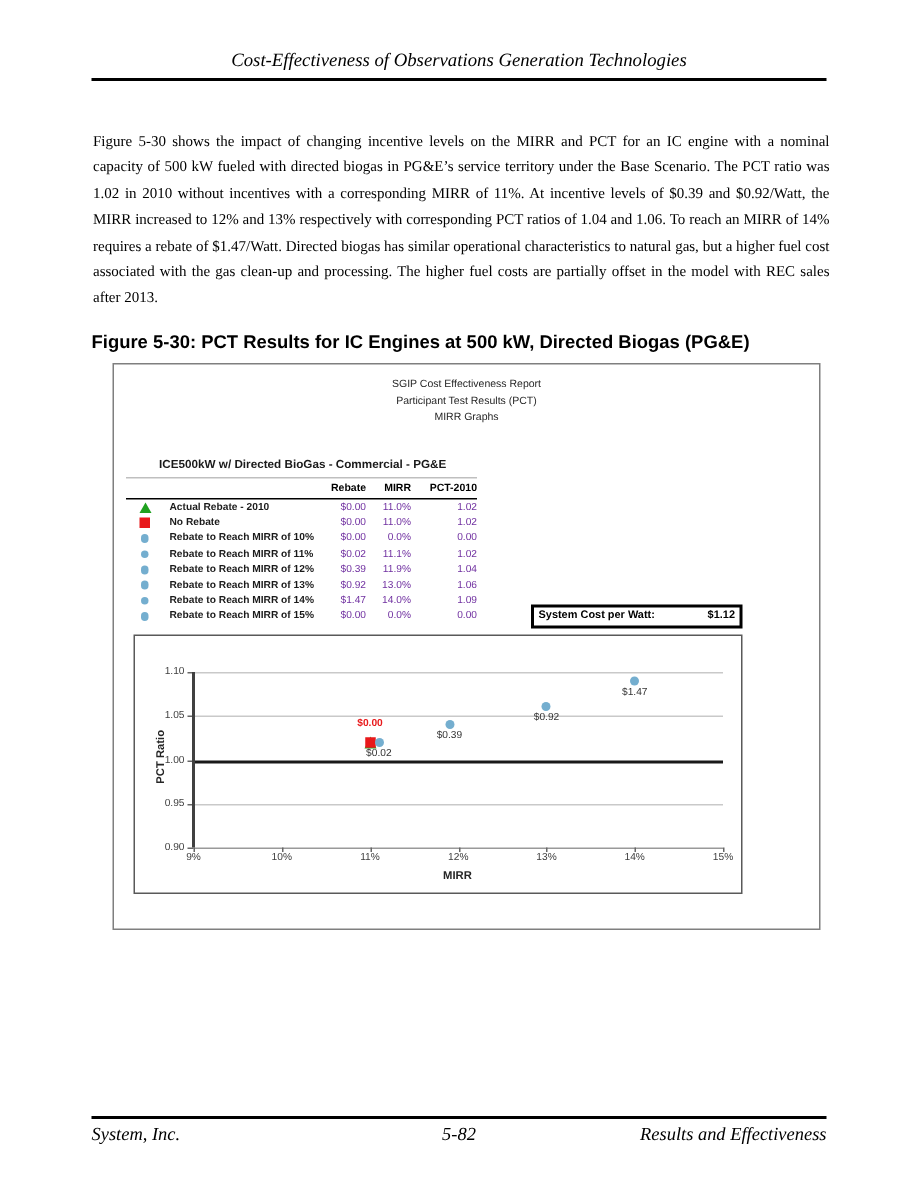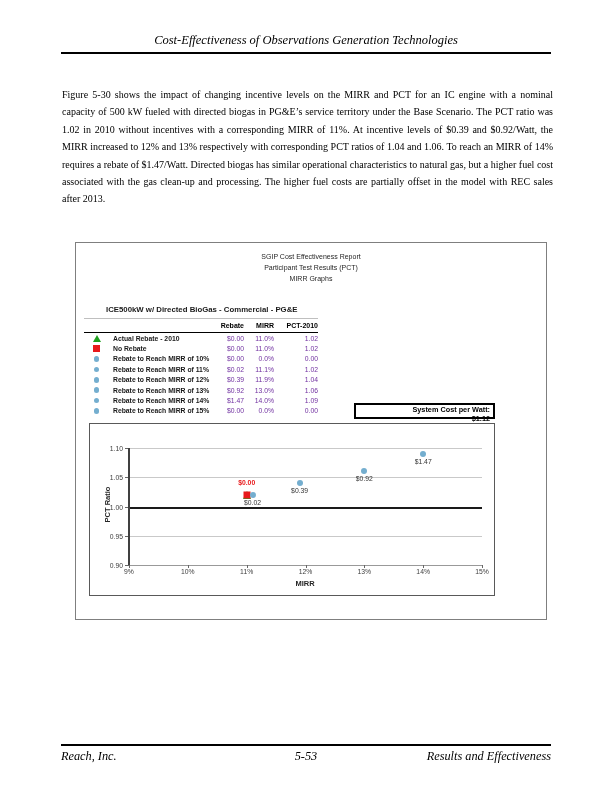--- a/index.html
+++ b/index.html
@@ -37,22 +37,22 @@
   .lt-label{font-weight:bold;padding-left:4px;}
   .lt-num{text-align:right;color:#7030A0;}
   .lt-head-num{text-align:right;color:#000;}
   .mk{display:inline-block;vertical-align:middle;}
   .mk.triangle{width:0;height:0;border-left:4px solid transparent;border-right:4px solid transparent;border-bottom:7px solid #1FA11F;}
   .mk.square{width:7px;height:7px;background:#E8191B;}
   .mk.circle{width:5.5px;height:5.5px;border-radius:50%;background:#74AECF;}
 
   
   .system-cost-box{position:absolute;top:160px;left:278px;width:131px;height:12px;
-                   border:2.5px solid #000;background:#fff;display:flex;align-items:flex-end;
-                   justify-content:space-between;padding:0 3px;font-size:7.3px;font-weight:bold;flex-direction:column;}
+                   border:2.5px solid #000;background:#fff;display:flex;align-items:flex-start;
+                   justify-content:space-between;padding:0 3px;font-size:7.3px;font-weight:bold;}
 
   
   .plot-box{position:absolute;top:180px;left:13px;width:404px;height:171px;border:1.5px solid #595959;background:#fff;}
   .plot-area{position:absolute;top:24px;left:39px;width:353px;height:117px;}
   .y-axis-title{position:absolute;left:-8px;top:76px;width:50px;text-align:center;
                 transform:rotate(-90deg);font-size:7.5px;font-weight:bold;color:#262626;}
   .x-axis-title{position:absolute;top:155px;left:215px;transform:translateX(-50%);
                 font-size:7.5px;font-weight:bold;color:#262626;}
 
   .gridline{position:absolute;left:0;width:100%;height:1px;background:#c9c9c9;}
@@ -84,20 +84,21 @@
 </head>
 <body>
 
 <div class="page">
 
   <div class="header-title">Cost-Effectiveness of Observations Generation Technologies</div>
   <div class="header-rule"></div>
 
   <p class="body-paragraph">Figure 5-30 shows the impact of changing incentive levels on the MIRR and PCT for an IC engine with a nominal capacity of 500 kW fueled with directed biogas in PG&amp;E’s service territory under the Base Scenario.  The PCT ratio was 1.02 in 2010 without incentives with a corresponding MIRR of 11%.  At incentive levels of $0.39 and $0.92/Watt, the MIRR increased to 12% and 13% respectively with corresponding PCT ratios of 1.04 and 1.06.  To reach an MIRR of 14% requires a rebate of $1.47/Watt.  Directed biogas has similar operational characteristics to natural gas, but a higher fuel cost associated with the gas clean-up and processing.  The higher fuel costs are partially offset in the model with REC sales after 2013.</p>
 
+  <div class="figure-caption">Figure 5-30:  PCT Results for IC Engines at 500 kW, Directed Biogas (PG&amp;E)</div>
 
   <div class="figure-box">
 
     <div class="report-titles">
       <div>SGIP Cost Effectiveness Report</div>
       <div>Participant Test Results (PCT)</div>
       <div>MIRR Graphs</div>
     </div>
 
     <div class="chart-subtitle">ICE500kW w/ Directed BioGas - Commercial - PG&amp;E</div>
@@ -217,17 +218,17 @@
           <div class="marker circle" style="left: 66.6667%; top: 20%; background: rgb(116, 174, 207);"></div>
           <div class="pt-label" style="left: 66.6667%; top: calc(20% + 4px);">$0.92</div>
           <div class="marker circle" style="left: 83.3333%; top: 5%; background: rgb(116, 174, 207);"></div>
           <div class="pt-label" style="left: 83.3333%; top: calc(5% + 4px);">$1.47</div>
         </div>
     </div>
 
   </div>
 
   <div class="footer-rule"></div>
-  <div class="footer-text footer-center">5-53</div>
-  <div class="footer-text footer-left">Reach, Inc.</div>
+  <div class="footer-text footer-center">5-82</div>
+  <div class="footer-text footer-left">System, Inc.</div>
   <div class="footer-text footer-right">Results and Effectiveness</div>
 
 </div>
 
 </body></html>

